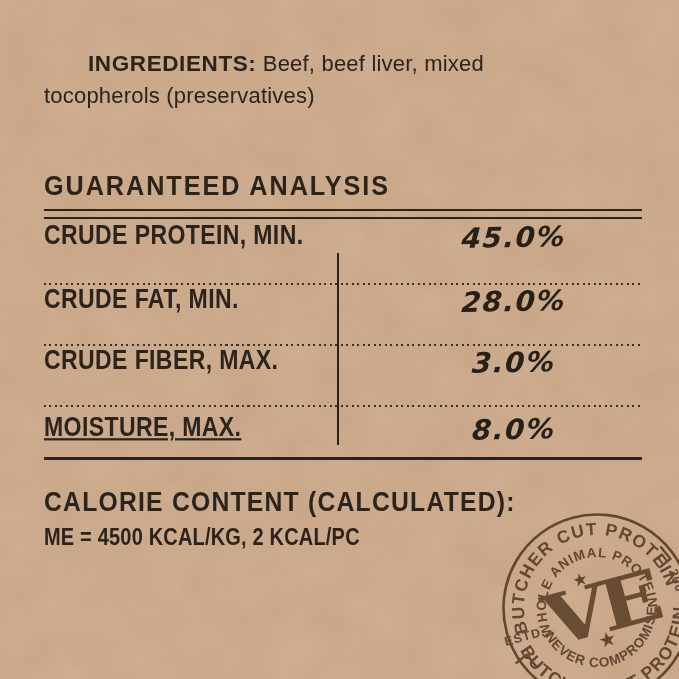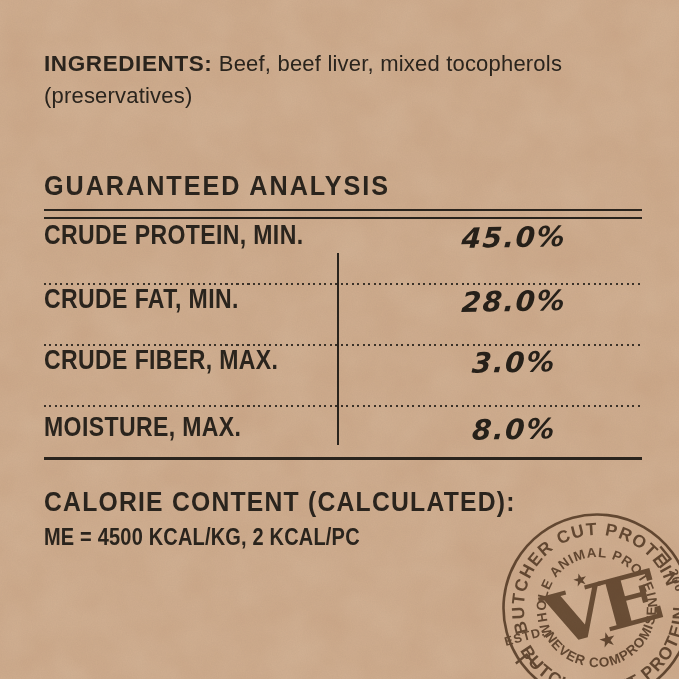--- a/index.html
+++ b/index.html
@@ -22,41 +22,41 @@
     position:absolute; inset:0; pointer-events:none;
   }
   .content { position:absolute; inset:0; }
 
   
   .ingredients {
     position:absolute; left:44px; top:48px; width:562px;
     font-size:22px; line-height:32px; letter-spacing:0.2px;
     color: var(--ink);
   }
-  .ingredients b { font-size:22.5px; font-weight:700; letter-spacing:0.6px; }
+  .ingredients b { font-size:22.5px; font-weight:700; letter-spacing:0.6px;margin-left:44px; }
 
   
   .ga-title {
     position:absolute; left:44px; top:170px;
     font-size:26px; font-weight:700; letter-spacing:2px;
     transform: scale(0.97,1.08); transform-origin:left center;
     white-space:nowrap;
   }
   .double-rule {
     position:absolute; left:44px; top:209px; width:598px; height:10px;
     border-top:2.6px solid var(--ink);
     border-bottom:2.2px solid var(--ink);
   }
   .ga-table { position:absolute; left:44px; top:221px; width:598px; }
   .ga-row {
     display:flex; align-items:flex-start; position:relative;
   }
   .ga-row.r1 { height:62px; }
   .ga-row.r2, .ga-row.r3 { height:59px; }
-  .ga-row.r4 { height:52px; padding-top:6px; }
+  .ga-row.r4 { height:52px; padding-top:6px;text-decoration:underline; }
   .dots {
     height:2px; width:100%;
     background: repeating-linear-gradient(to right,
       var(--ink) 0 2px, transparent 2px 5.5px);
     opacity:.9;
   }
   .ga-label {
     font-size:24px; font-weight:700; letter-spacing:0.4px;
     transform: scale(0.96,1.12); transform-origin:left center;
     white-space:nowrap;

